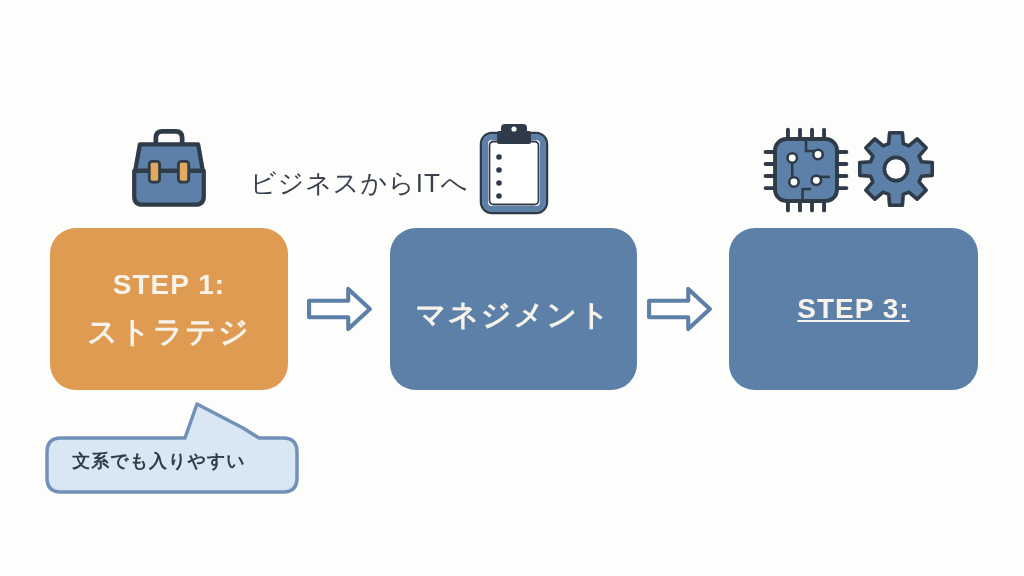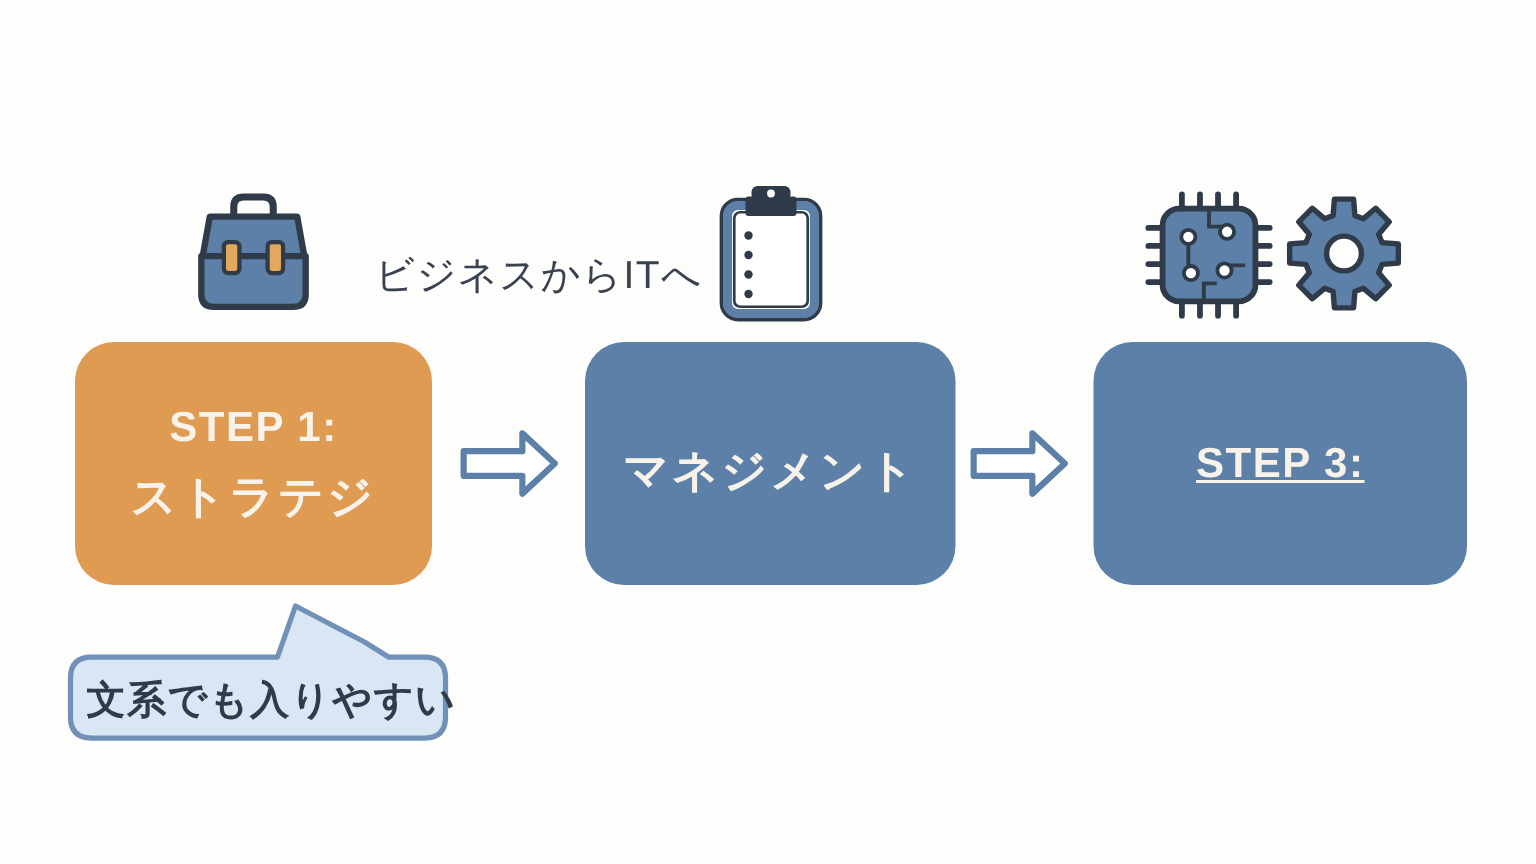--- a/index.html
+++ b/index.html
@@ -27,22 +27,22 @@
   .step-box .line1{font-size:28px;font-weight:bold;letter-spacing:1px;line-height:1.2;}
   .step-box .line2{font-size:30px;font-weight:bold;letter-spacing:2px;line-height:1.2;margin-top:12px;}
   #step1{left:50px;width:238px;background:var(--orange);}
   #step2{left:390px;width:247px;background:var(--blue);}
   #step3{left:729px;width:249px;background:var(--blue);text-decoration:underline;}
   .annotation{
     position:absolute;left:250px;top:166px;width:220px;
     font-size:26px;font-weight:normal;color:var(--annot);letter-spacing:1px;
   }
   .callout-text{
-    position:absolute;left:52px;top:449px;width:258px;text-align:center;
-    font-size:26px;font-weight:bold;color:var(--dark);letter-spacing:1px;
+    position:absolute;left:30px;top:449px;width:258px;text-align:center;
+    font-size:18px;font-weight:bold;color:var(--dark);letter-spacing:1px;
   }
   svg{display:block;}
 </style>
 </head>
 <body>
 
 <div class="canvas">
 
   <div class="abs" style="left:122px;top:124px;">
     <svg width="94" height="86" viewBox="0 0 100 88">

